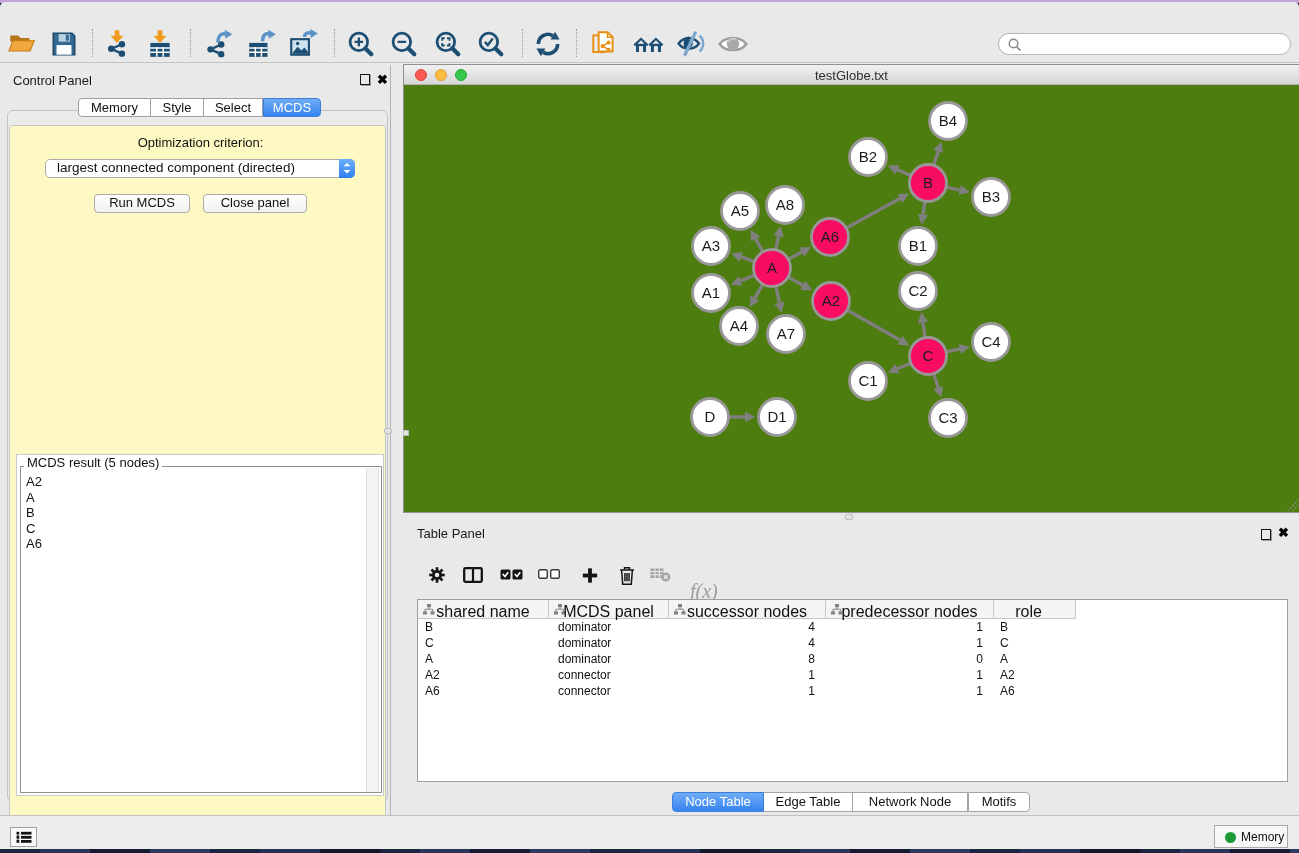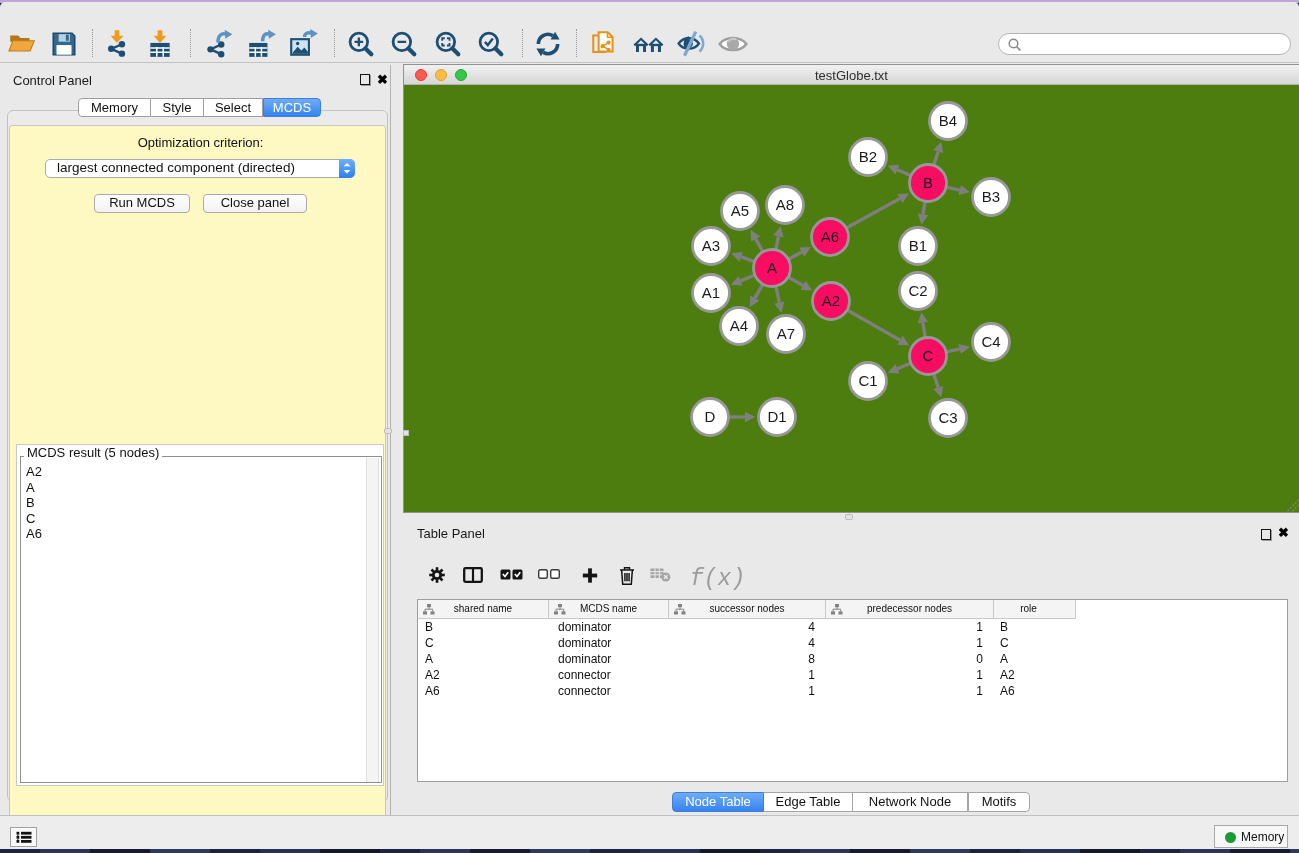--- a/index.html
+++ b/index.html
@@ -36,21 +36,21 @@
 #fs-scroll { left:349px; top:13px; width:13px; height:324px; background:#f4f4f4; border-left:1px solid #dedede; border-right:1px solid #dedede; }
 
 #netwin { left:403px; top:62px; width:896px; height:449px; background:#4d7c0f; border:1px solid #919191; border-right:none; }
 #nw-title { left:0; top:0; width:895px; height:20px; background:linear-gradient(#f1f1f1,#d6d6d6); border-bottom:1px solid #b3b3b3; }
 #nw-title .tl { width:12px; height:12px; top:4px; }
 #nw-title-text { width:895px; text-align:center; top:3px; font-size:13px; color:#2e2e2e; }
 
 #tpanel { left:403px; top:518px; width:896px; height:294px; background:#e9e9e9; }
 #tablebox { left:14px; top:79px; width:871px; height:183px; background:#fff; border:1px solid #9e9e9e; }
 #thead { left:0; top:0; width:658px; height:19px; background:#f4f4f4; border-bottom:1px solid #c9c9c9; }
-.thcell { top:0; height:19px; border-right:1px solid #c9c9c9; font-size:10px; color:#111; }
+.thcell { top:0; height:19px; border-right:1px solid #c9c9c9; font-size:16px; color:#111; }
 .thtxt { top:2px; width:100%; text-align:center; }
 .trow { position:absolute; font-size:12px; color:#111; }
 .btab { top:272px; height:20px; background:#fff; border:1px solid #a5a5a5; font-size:13px; color:#111; text-align:center; line-height:18px; }
 #btab-node { background:linear-gradient(#6facf6,#3583f0); color:#fff; border-color:#3d7fd6; }
 
 #statusbar { left:0; top:813px; width:1299px; height:36px; background:#ededed; border-top:1px solid #c0c0c0; }
 #listbtn { left:10px; top:11px; width:27px; height:20px; background:#fafafa; border:1px solid #a0a0a0; }
 #membtn { left:1214px; top:9px; width:74px; height:23px; background:#f7f7f7; border:1px solid #a9a9a9; font-size:12px; color:#111; }
 #desktop-bottom { left:0; top:849px; width:1299px; height:4px; background:repeating-linear-gradient(90deg,#1a2340 0 40px,#2a3558 40px 90px,#141b31 90px 150px,#2d3a60 150px 210px,#1a2340 210px 260px,#253055 260px 320px,#121829 320px 380px); }
 .hsplit-handle { width:8px; height:6px; background:#e3e3e3; border:1px solid #bdbdbd; border-radius:2px; }
@@ -221,21 +221,21 @@
       <div class="abs" id="dropdown" style="left:35px; top:33px;">largest connected component (directed)
         <div class="abs" id="dd-step">
             <svg width="16" height="19" viewBox="0 0 16 19" style="position:absolute;left:0;top:0">
               <path d="M4.6,7.3 L8,3.9 L11.4,7.3 z" fill="#fff"></path>
               <path d="M4.6,11.1 L8,14.5 L11.4,11.1 z" fill="#fff"></path>
             </svg>
           </div>
       </div>
       <div class="abs btn" style="left:84px; top:68px; width:96px;">Run MCDS</div>
       <div class="abs btn" style="left:193px; top:68px; width:104px;">Close panel</div>
-      <div class="abs" id="fieldset" style="left:6px; top:318px;padding-left:32px;">
+      <div class="abs" id="fieldset" style="left:6px; top:328px;padding-left:32px;">
         <div class="abs" id="fs-border"></div>
         <div class="abs" id="fs-legend">MCDS result (5 nodes)</div>
         <div class="abs" id="fs-list">A2<br>A<br>B<br>C<br>A6</div>
         <div class="abs" id="fs-scroll"></div>
       </div>
     </div>
   </div>
   <div class="abs hsplit-handle" style="left:384px; top:426px;"></div>
   <div class="abs" id="netwin">
     <div class="abs" id="nw-title">
@@ -388,21 +388,21 @@
           <rect x="0.5" y="0.5" width="13" height="9.5" fill="#a5a5a5"></rect>
           <g stroke="#e9e9e9" stroke-width="1.1">
             <line x1="0.5" y1="3.6" x2="13.5" y2="3.6"></line>
             <line x1="0.5" y1="6.8" x2="13.5" y2="6.8"></line>
             <line x1="5" y1="0.5" x2="5" y2="10"></line>
             <line x1="9.3" y1="0.5" x2="9.3" y2="10"></line>
           </g>
           <circle cx="15.8" cy="9" r="4.6" fill="#a5a5a5"></circle>
           <path d="M14,7.2 l3.6,3.6 M17.6,7.2 l-3.6,3.6" stroke="#e9e9e9" stroke-width="1.4"></path>
         </svg>
-      <div class="abs" style="left:287px;top:46px;font-family:Liberation Mono, monospace;font-style:italic;font-size:23px;color:#9c9c9c;">f(x)</div>
+      <div class="abs" style="left:287px;top:60px;font-family:Liberation Serif, serif;font-style:italic;font-size:20px;color:#9c9c9c;">f(x)</div>
     </div>
     <div class="abs" id="tablebox">
       <div class="abs" id="thead">
       <div class="abs thcell" style="left:0px;width:131px">
       <svg class="abs" style="left:5px;top:4px" width="12" height="11" viewBox="0 0 12 11">
               <g fill="#828282">
                 <rect x="4" y="0" width="4" height="3.2"></rect>
                 <rect x="0" y="7.3" width="4" height="3.2"></rect>
                 <rect x="7.5" y="7.3" width="4" height="3.2"></rect>
               </g>
@@ -412,21 +412,21 @@
           </div>
       <div class="abs thcell" style="left:131px;width:120px">
       <svg class="abs" style="left:5px;top:4px" width="12" height="11" viewBox="0 0 12 11">
               <g fill="#828282">
                 <rect x="4" y="0" width="4" height="3.2"></rect>
                 <rect x="0" y="7.3" width="4" height="3.2"></rect>
                 <rect x="7.5" y="7.3" width="4" height="3.2"></rect>
               </g>
               <path d="M6,3.2 V5.2 M2,7.3 V5.2 H9.7 V7.3" fill="none" stroke="#828282" stroke-width="1"></path>
             </svg>
-      <div class="abs thtxt" style="top:3px">MCDS name</div>
+      <div class="abs thtxt" style="top:3px">MCDS panel</div>
           </div>
       <div class="abs thcell" style="left:251px;width:157px">
       <svg class="abs" style="left:5px;top:4px" width="12" height="11" viewBox="0 0 12 11">
               <g fill="#828282">
                 <rect x="4" y="0" width="4" height="3.2"></rect>
                 <rect x="0" y="7.3" width="4" height="3.2"></rect>
                 <rect x="7.5" y="7.3" width="4" height="3.2"></rect>
               </g>
               <path d="M6,3.2 V5.2 M2,7.3 V5.2 H9.7 V7.3" fill="none" stroke="#828282" stroke-width="1"></path>
             </svg>

